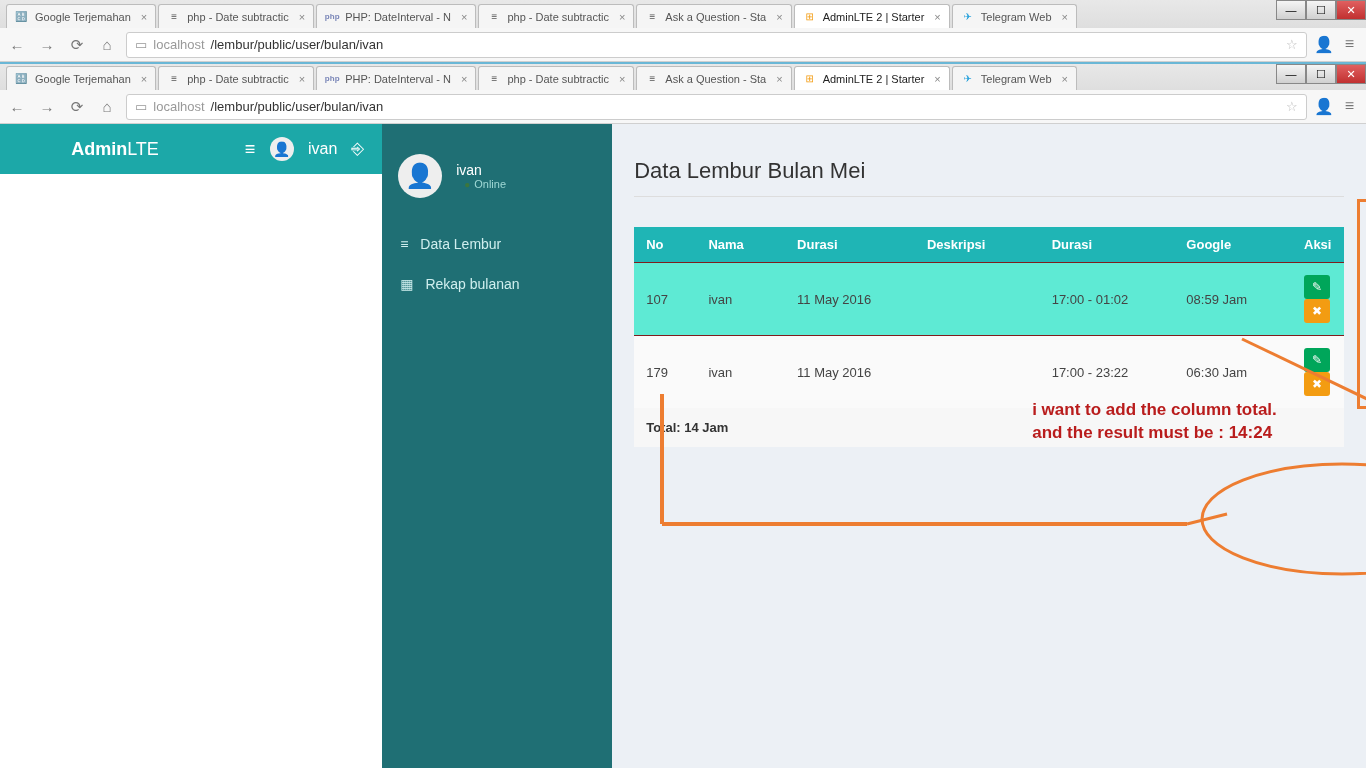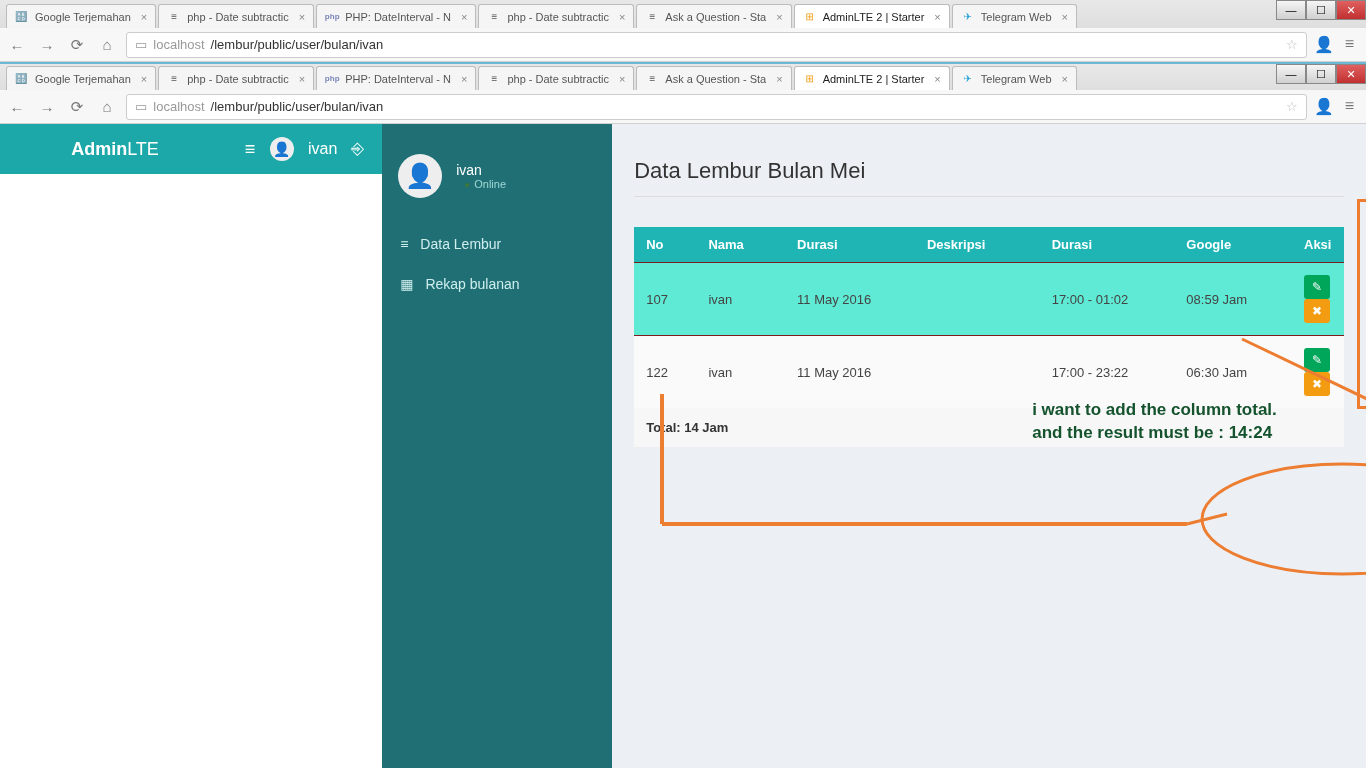--- a/index.html
+++ b/index.html
@@ -51,21 +51,21 @@
 .table tbody td { padding: 12px 12px; border-top: 1px solid #7f1d1d; color: #444; }
 .table tbody tr:nth-child(even) td { background: #fafafa; }
 .table tfoot td { padding: 12px 12px; background: #f7f7f7; font-weight: 700; color: #333; }
 .btn-sm { display: inline-flex; align-items: center; justify-content: center; width: 26px; height: 24px; border-radius: 3px; color: #fff; font-size: 12px; margin-right: 2px; }
 .btn-edit { background: #00a65a; }
 .btn-del  { background: #f39c12; }
 
 
 .anno { position: absolute; pointer-events: none; }
 .anno-box { border: 3px solid #ed7d31; }
-.anno-text { color: #14532d; font-size: 17px; font-weight: 600; line-height: 1.35; }
+.anno-text { color: #b91c1c; font-size: 17px; font-weight: 600; line-height: 1.35; }
 </style>
 </head>
 <body>
 
 <div class="tabs-row">
   <div class="tab">
       <span class="favicon">🔠</span>
       <span>Google Terjemahan</span>
       <span class="close-x">×</span>
     </div>
@@ -245,21 +245,21 @@
             <td>ivan</td>
             <td>11 May 2016</td>
             <td></td>
             <td>17:00 - 01:02</td>
             <td>08:59 Jam</td>
             <td>
               <span class="btn-sm btn-edit">✎</span><span class="btn-sm btn-del">✖</span>
             </td>
           </tr>
           <tr>
-            <td>122</td>
+            <td>179</td>
             <td>ivan</td>
             <td>11 May 2016</td>
             <td></td>
             <td>17:00 - 23:22</td>
             <td>06:30 Jam</td>
             <td>
               <span class="btn-sm btn-edit">✎</span><span class="btn-sm btn-del">✖</span>
             </td>
           </tr>
         </tbody>

